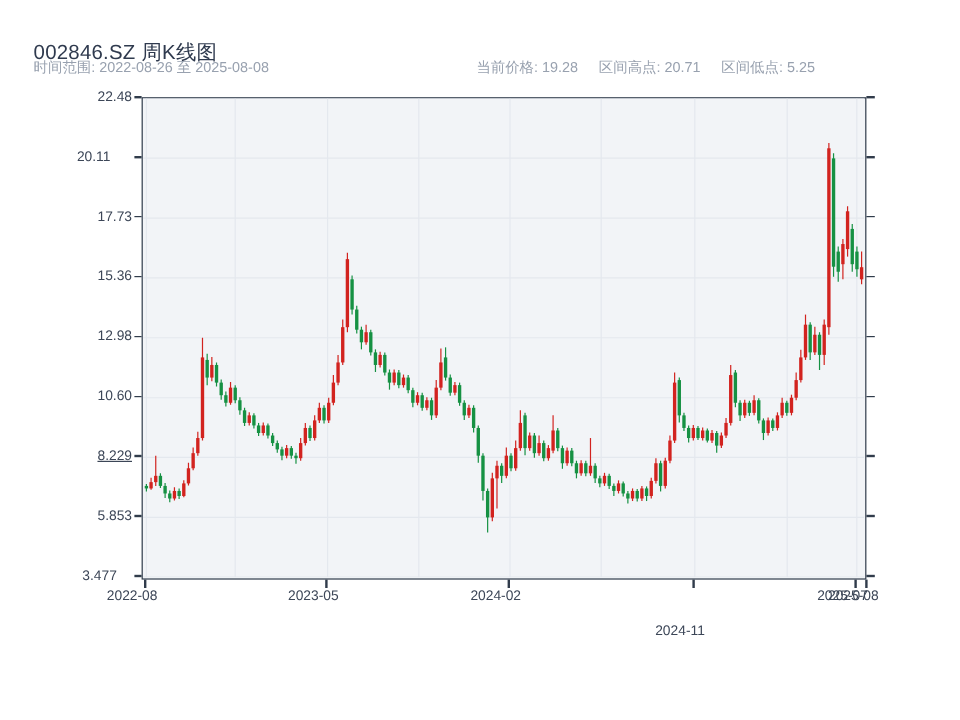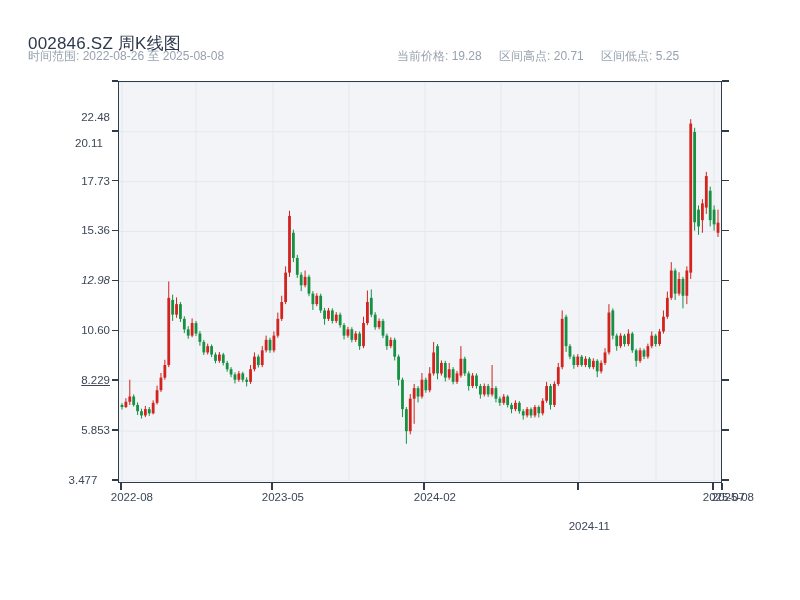--- a/index.html
+++ b/index.html
@@ -19,21 +19,21 @@
   .plot {
     position:absolute; left:118px; top:81px; width:604px; height:402px;
     background:#f2f4f7; border:1.5px solid #313c4b;
   }
   .plot svg { position:absolute; left:0; top:0; display:block; }
   .ytick-label {
     position:absolute; width:54px; text-align:right; font-size:11.5px; color:#3c4657;
     line-height:12px;
   }
   .xtick-label {
-    position:absolute; width:64px; text-align:right; font-size:11.5px; color:#3c4657;
+    position:absolute; width:64px; text-align:left; font-size:11.5px; color:#3c4657;
     line-height:13px; white-space:nowrap;
   }
   .tick { position:absolute; background:#313c4b; }
 </style>
 </head>
 <body>
 
 <div class="page">
   <div class="chart-title">002846.SZ 周K线图</div>
   <div class="sub-row">
@@ -369,33 +369,33 @@
         <rect x="585.9137254901962" y="94.06514760827235" width="2.8" height="31.49502710098409" fill="#d2231f"></rect>
         <line x1="591.2091503267974" x2="591.2091503267974" y1="104.56348997526709" y2="144.4571909698469" stroke="#169143" stroke-width="1"></line>
         <rect x="589.8091503267974" y="108.7628269220649" width="2.8" height="29.395358627585153" fill="#169143"></rect>
         <line x1="595.1045751633987" x2="595.1045751633987" y1="123.46050623585745" y2="148.65652791664476" stroke="#169143" stroke-width="1"></line>
         <rect x="593.7045751633988" y="127.65984318265544" width="2.8" height="14.697679313792548" fill="#169143"></rect>
         <line x1="599" x2="599" y1="127.65984318265544" y2="154.95553333684157" stroke="#d2231f" stroke-width="1"></line>
         <rect x="597.6" y="140.6777877177288" width="2.8" height="10.078408672314879" fill="#d2231f"></rect>
       </svg>
   </div>
   <div id="y-axis">
-      <span class="ytick-label" style="left: 56px; top: 75px; margin-top: 36px;">22.48</span>
+      <span class="ytick-label" style="left: 56px; top: 75px;">22.48</span>
       <span class="tick" style="left: 111.5px; top: 80.25px; width: 6.5px; height: 1.5px;"></span>
       <span class="tick" style="left: 722px; top: 80.25px; width: 6.5px; height: 1.5px;"></span>
-      <span class="ytick-label" style="left: 49px; top: 124.762px; margin-top: 12px;">20.11</span>
+      <span class="ytick-label" style="left: 38px; top: 124.762px;">20.11</span>
       <span class="tick" style="left: 111.5px; top: 130.012px; width: 6.5px; height: 1.5px;"></span>
       <span class="tick" style="left: 722px; top: 130.012px; width: 6.5px; height: 1.5px;"></span>
       <span class="ytick-label" style="left: 56px; top: 174.734px;">17.73</span>
       <span class="tick" style="left: 111.5px; top: 179.984px; width: 6.5px; height: 1.5px;"></span>
       <span class="tick" style="left: 722px; top: 179.984px; width: 6.5px; height: 1.5px;"></span>
       <span class="ytick-label" style="left: 56px; top: 224.496px;">15.36</span>
       <span class="tick" style="left: 111.5px; top: 229.746px; width: 6.5px; height: 1.5px;"></span>
       <span class="tick" style="left: 722px; top: 229.746px; width: 6.5px; height: 1.5px;"></span>
-      <span class="ytick-label" style="left: 56px; top: 274.469px; font-style: italic;">12.98</span>
+      <span class="ytick-label" style="left: 56px; top: 274.469px;">12.98</span>
       <span class="tick" style="left: 111.5px; top: 279.719px; width: 6.5px; height: 1.5px;"></span>
       <span class="tick" style="left: 722px; top: 279.719px; width: 6.5px; height: 1.5px;"></span>
       <span class="ytick-label" style="left: 56px; top: 324.441px;">10.60</span>
       <span class="tick" style="left: 111.5px; top: 329.691px; width: 6.5px; height: 1.5px;"></span>
       <span class="tick" style="left: 722px; top: 329.691px; width: 6.5px; height: 1.5px;"></span>
       <span class="ytick-label" style="left: 56px; top: 374.224px; text-decoration: underline;">8.229</span>
       <span class="tick" style="left: 111.5px; top: 379.474px; width: 6.5px; height: 1.5px;"></span>
       <span class="tick" style="left: 722px; top: 379.474px; width: 6.5px; height: 1.5px;"></span>
       <span class="ytick-label" style="left: 56px; top: 424.112px;">5.853</span>
       <span class="tick" style="left: 111.5px; top: 429.362px; width: 6.5px; height: 1.5px;"></span>

